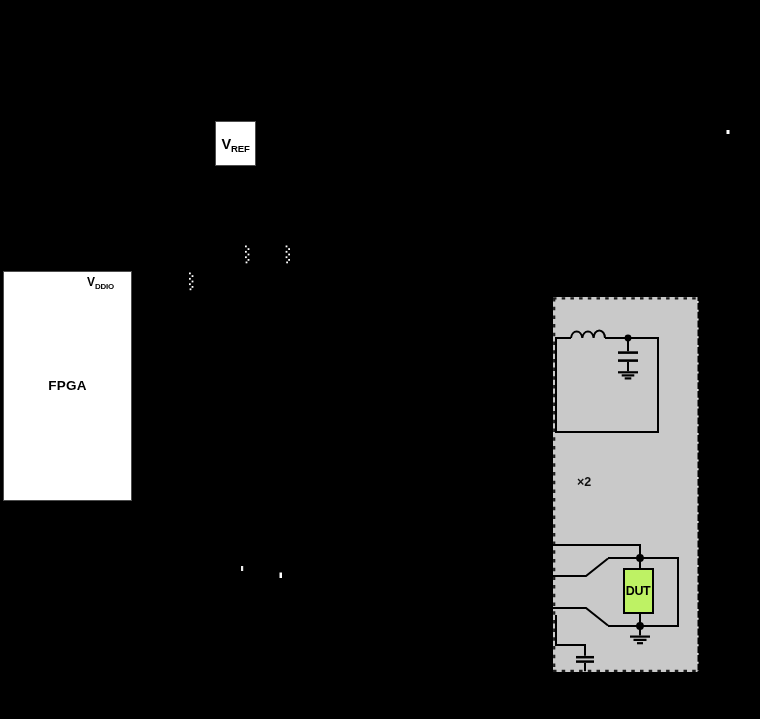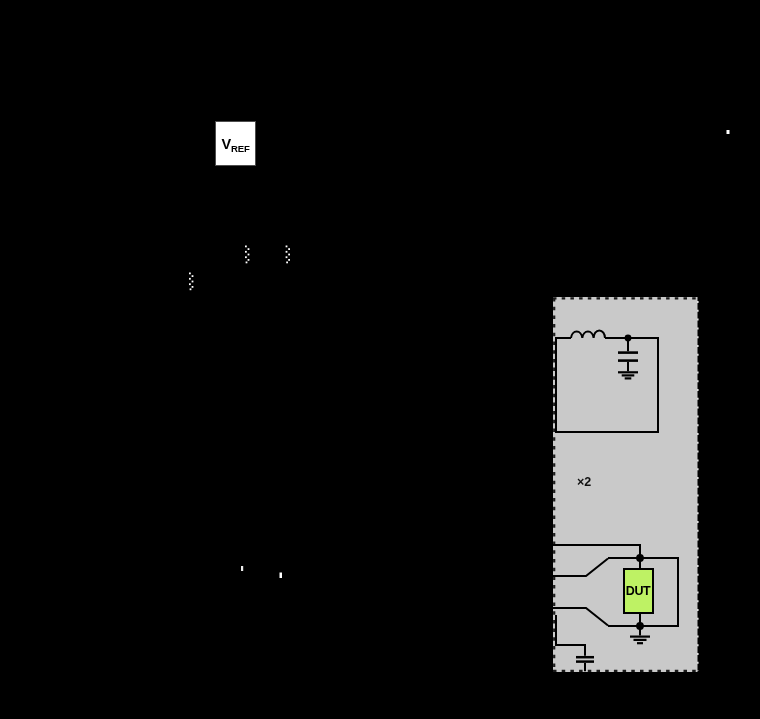--- a/index.html
+++ b/index.html
@@ -118,20 +118,24 @@
 
     <rect x="726.5" y="130" width="3" height="4" fill="#ffffff"></rect>
     <rect x="241" y="566" width="2.2" height="5" fill="#ececec"></rect>
     <rect x="279.5" y="572.5" width="2.5" height="5.5" fill="#ffffff"></rect>
   </svg>
 
   <div class="wbox vref-box">
     <span class="vref-main"><span>V</span><span class="sub">REF</span></span>
   </div>
 
+  <div class="wbox fpga-box">
+    <span class="vddio-label"><span>V</span><span class="sub">DDIO</span></span>
+    <span class="fpga-label">FPGA</span>
+  </div>
 
   <div class="dut-box">
     <span>DUT</span>
   </div>
 
   <div class="mult-label">×2</div>
 
 </div>
 
 </body></html>

